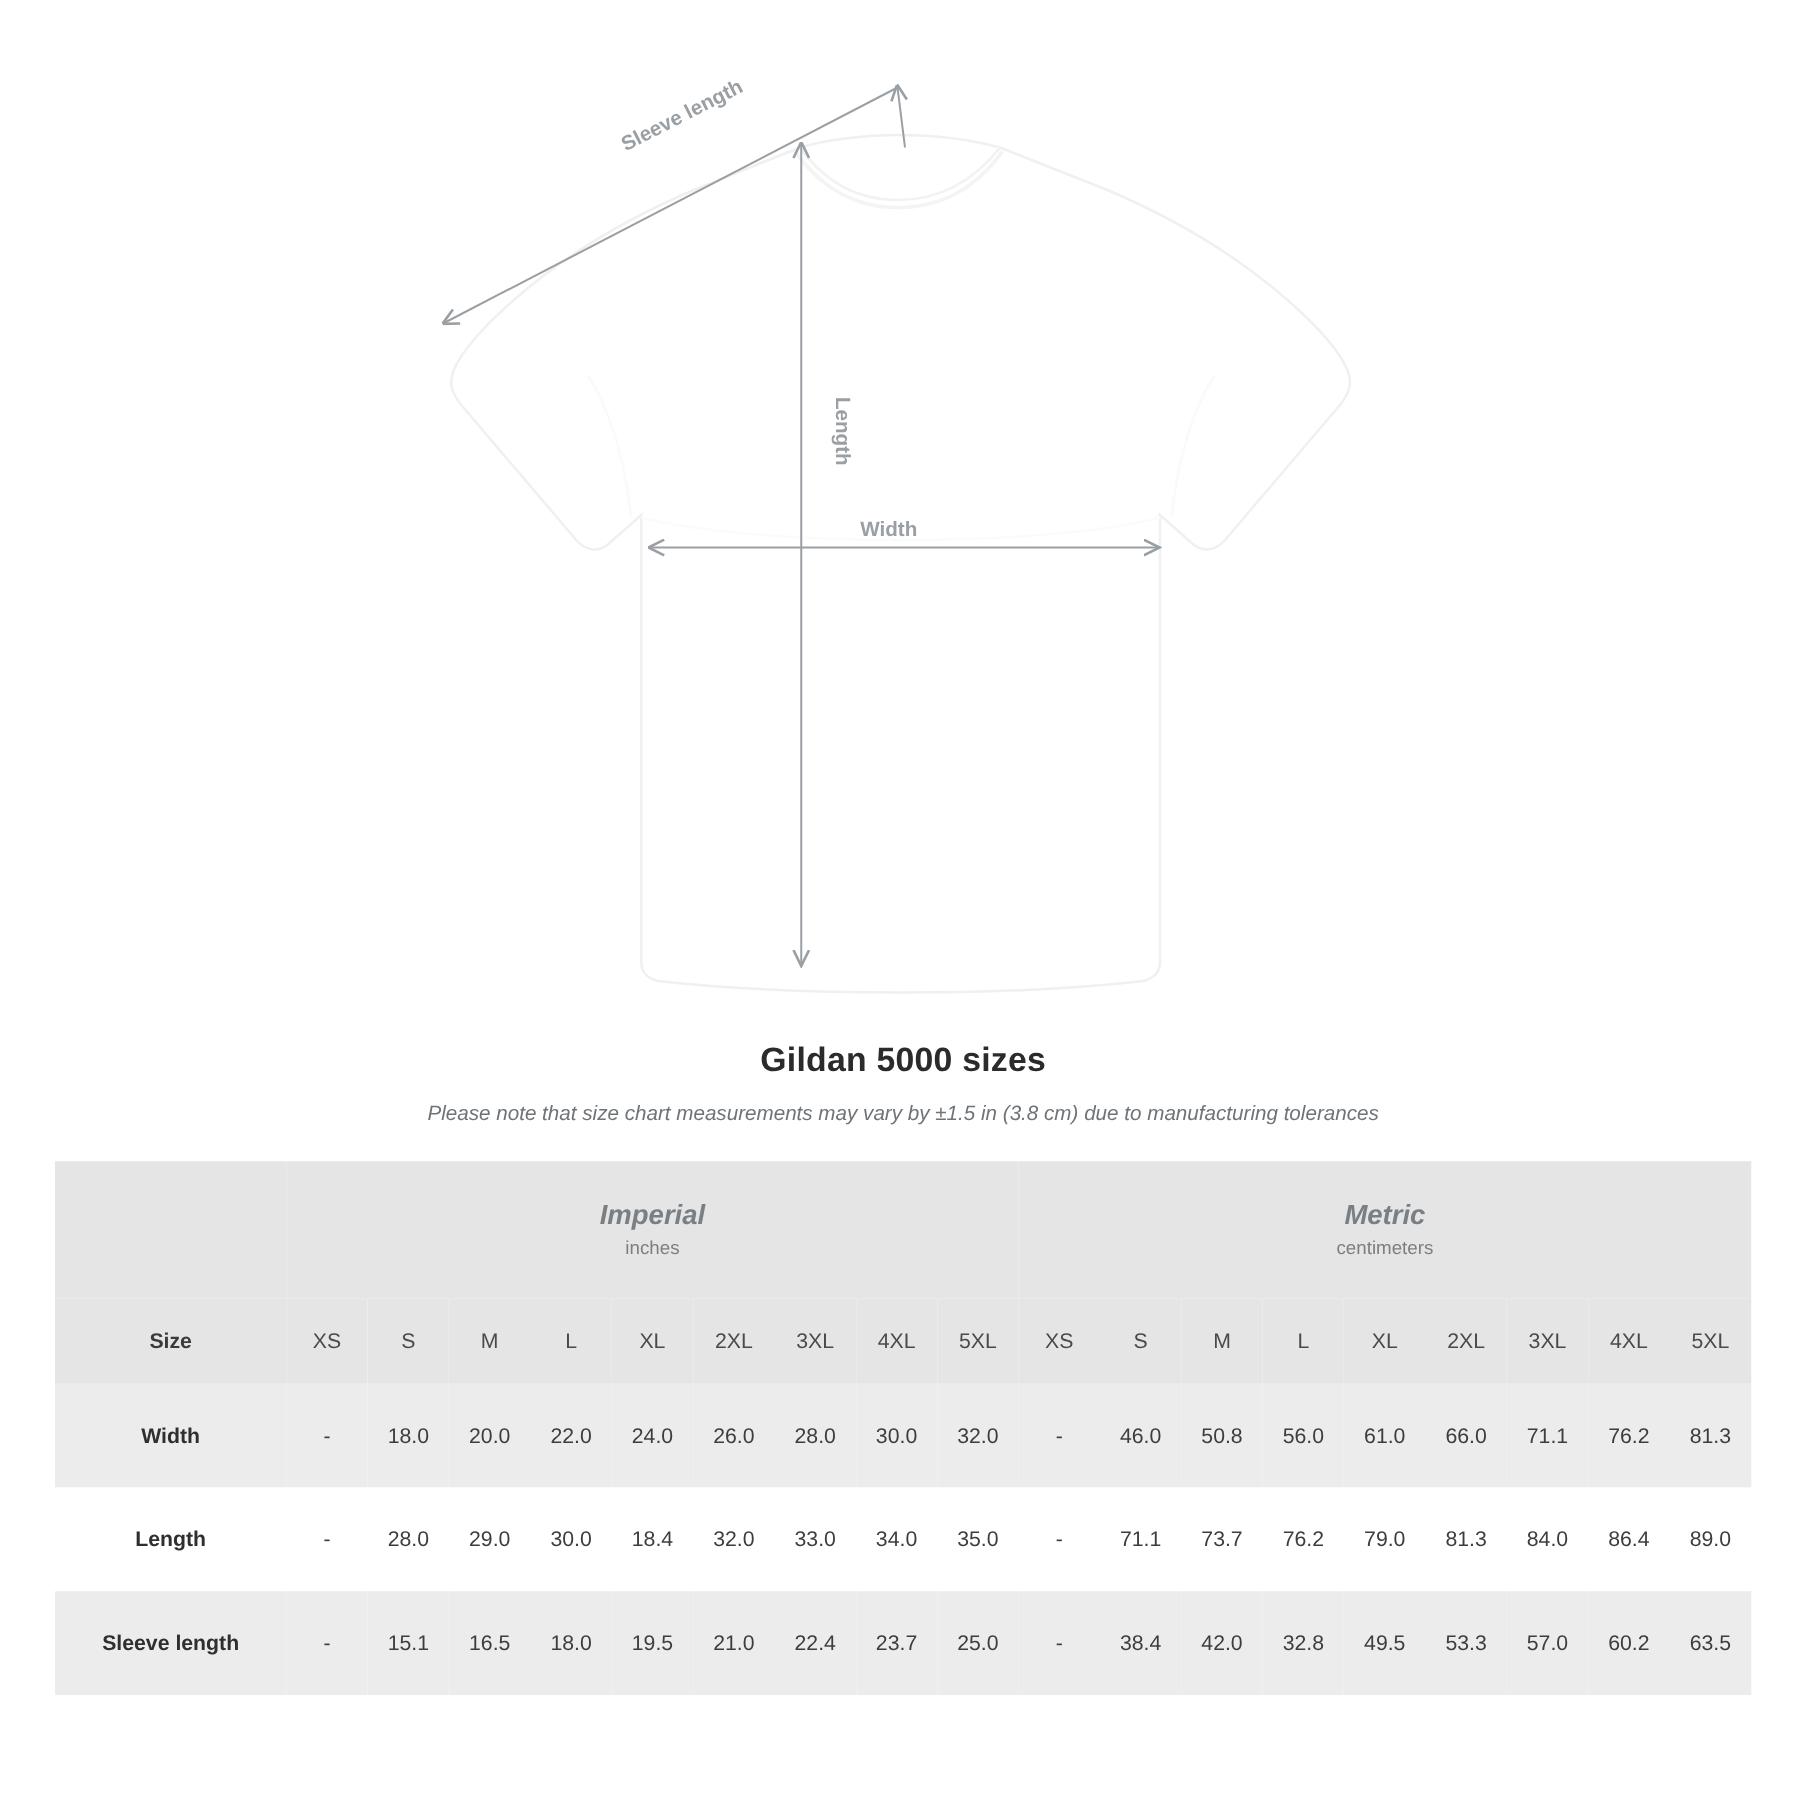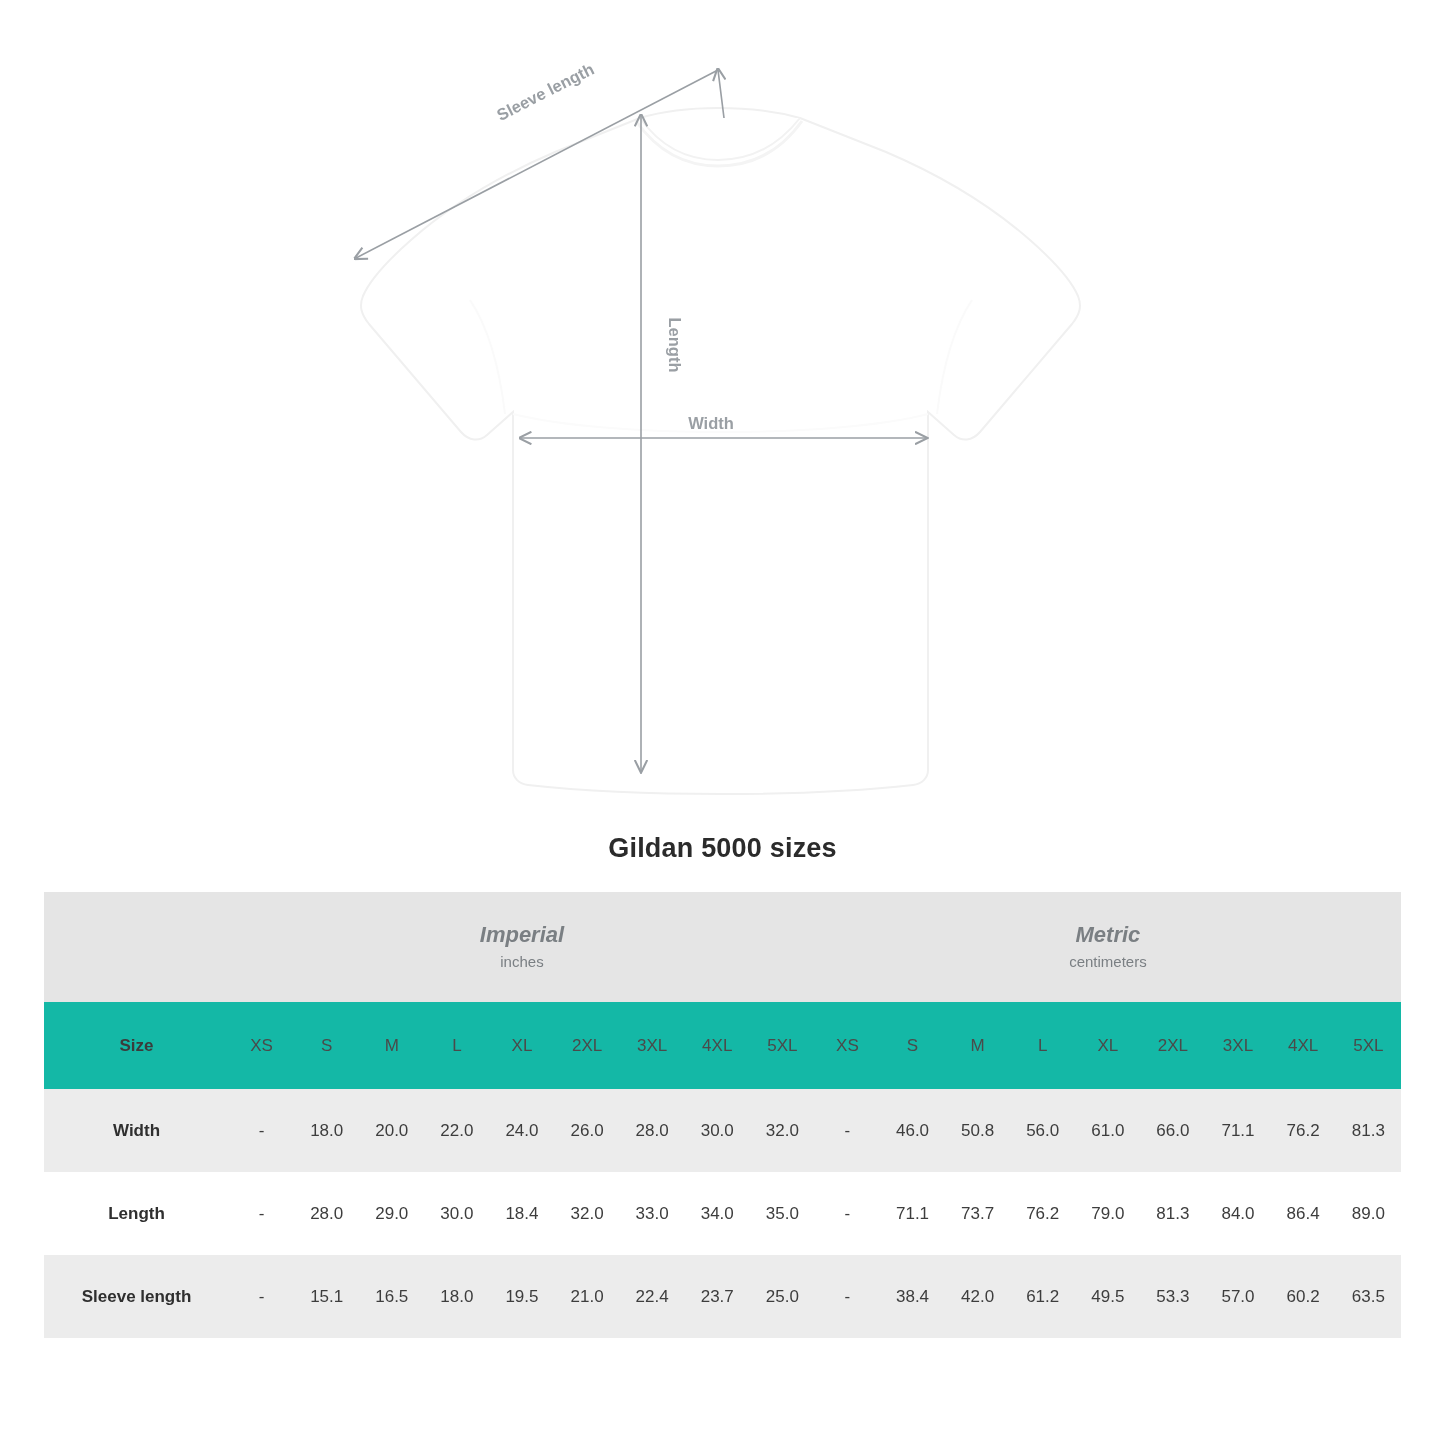--- a/index.html
+++ b/index.html
@@ -72,22 +72,22 @@
     color: #7a7f83;
     line-height: 1.35;
   }
   .unit-sub {
     font-size: 15px;
     color: #7a7f83;
     line-height: 1.6;
   }
 
   .header-row td {
-    height: 87px;
-    background: #14b8a6;
+    height: 68px;
+    background: #e5e5e5;
     font-size: 17px;
     color: #3b3b3b;
   }
   .header-row td.rowlabel {
     font-weight: bold;
     font-size: 17px;
   }
   .header-row td.sizecell {
     font-weight: normal;
     color: #4a4a4a;
@@ -173,20 +173,21 @@
 
     <g>
       <line x1="521" y1="438" x2="927" y2="438" stroke="#9a9fa4" stroke-width="1.6" marker-start="url(#arrHeadStart)" marker-end="url(#arrHead)"></line>
       <text x="711" y="429" text-anchor="middle" font-family="Liberation Sans, sans-serif" font-size="16.5" font-weight="bold" fill="#9a9fa4">Width</text>
     </g>
   </svg>
 </div>
 
 <div class="title-block">
   <div class="chart-title">Gildan 5000 sizes</div>
+  <div class="chart-note">Please note that size chart measurements may vary by ±1.5 in (3.8 cm) due to manufacturing tolerances</div>
 </div>
 
 <div class="table-wrap">
   <table class="size-table">
     <colgroup>
       <col class="label-col">
       <col class="data-col">
         <col class="data-col">
         <col class="data-col">
         <col class="data-col">
@@ -291,21 +292,21 @@
         <td>16.5</td>
         <td>18.0</td>
         <td>19.5</td>
         <td>21.0</td>
         <td>22.4</td>
         <td>23.7</td>
         <td>25.0</td>
         <td>-</td>
         <td>38.4</td>
         <td>42.0</td>
-        <td>61.2</td>
+        <td>32.8</td>
         <td>49.5</td>
         <td>53.3</td>
         <td>57.0</td>
         <td>60.2</td>
         <td>63.5</td>
       </tr>
     </tbody>
   </table>
 </div>
 

